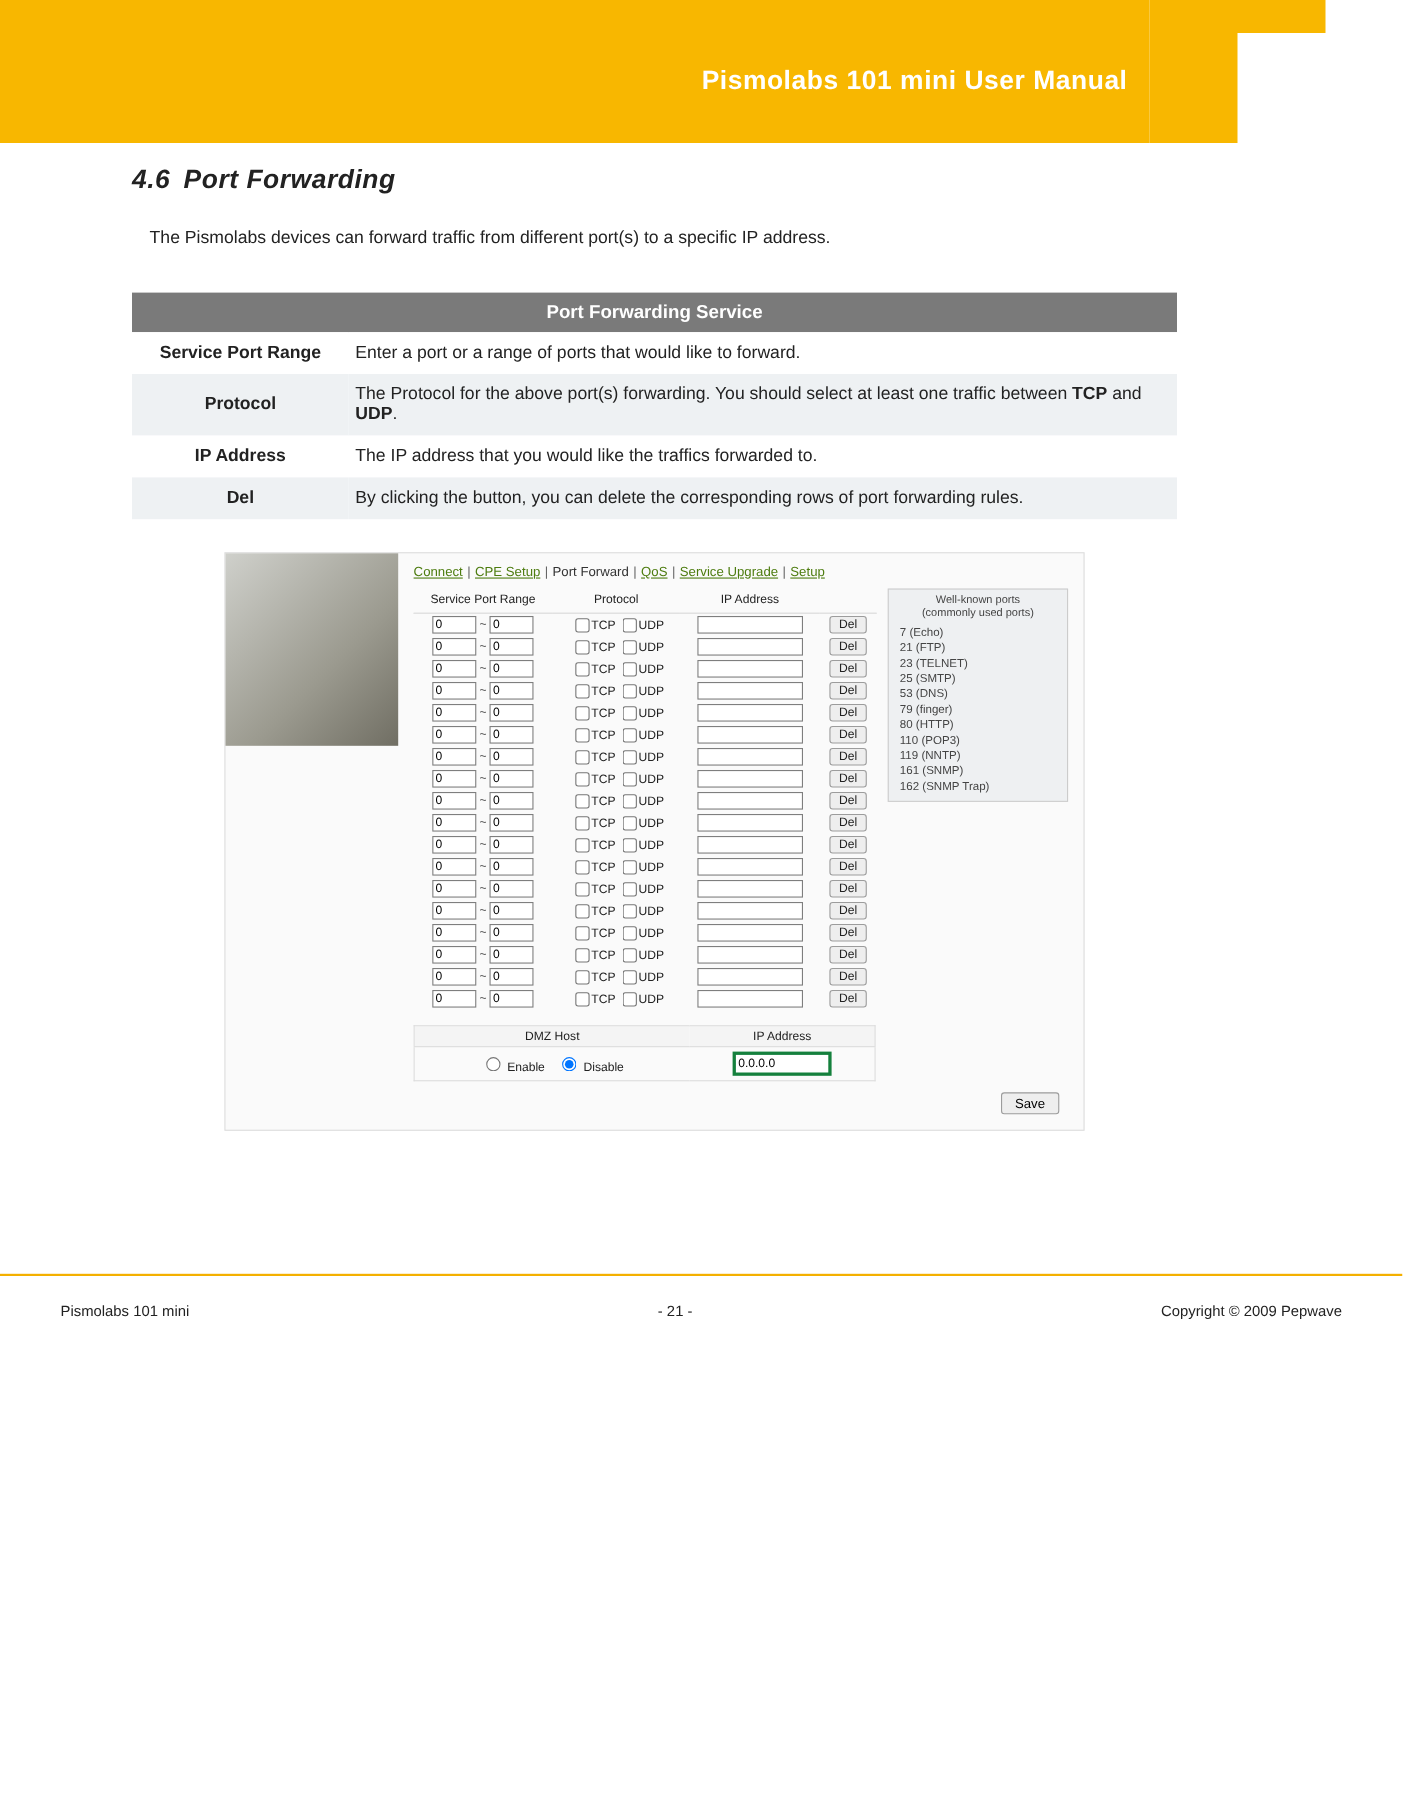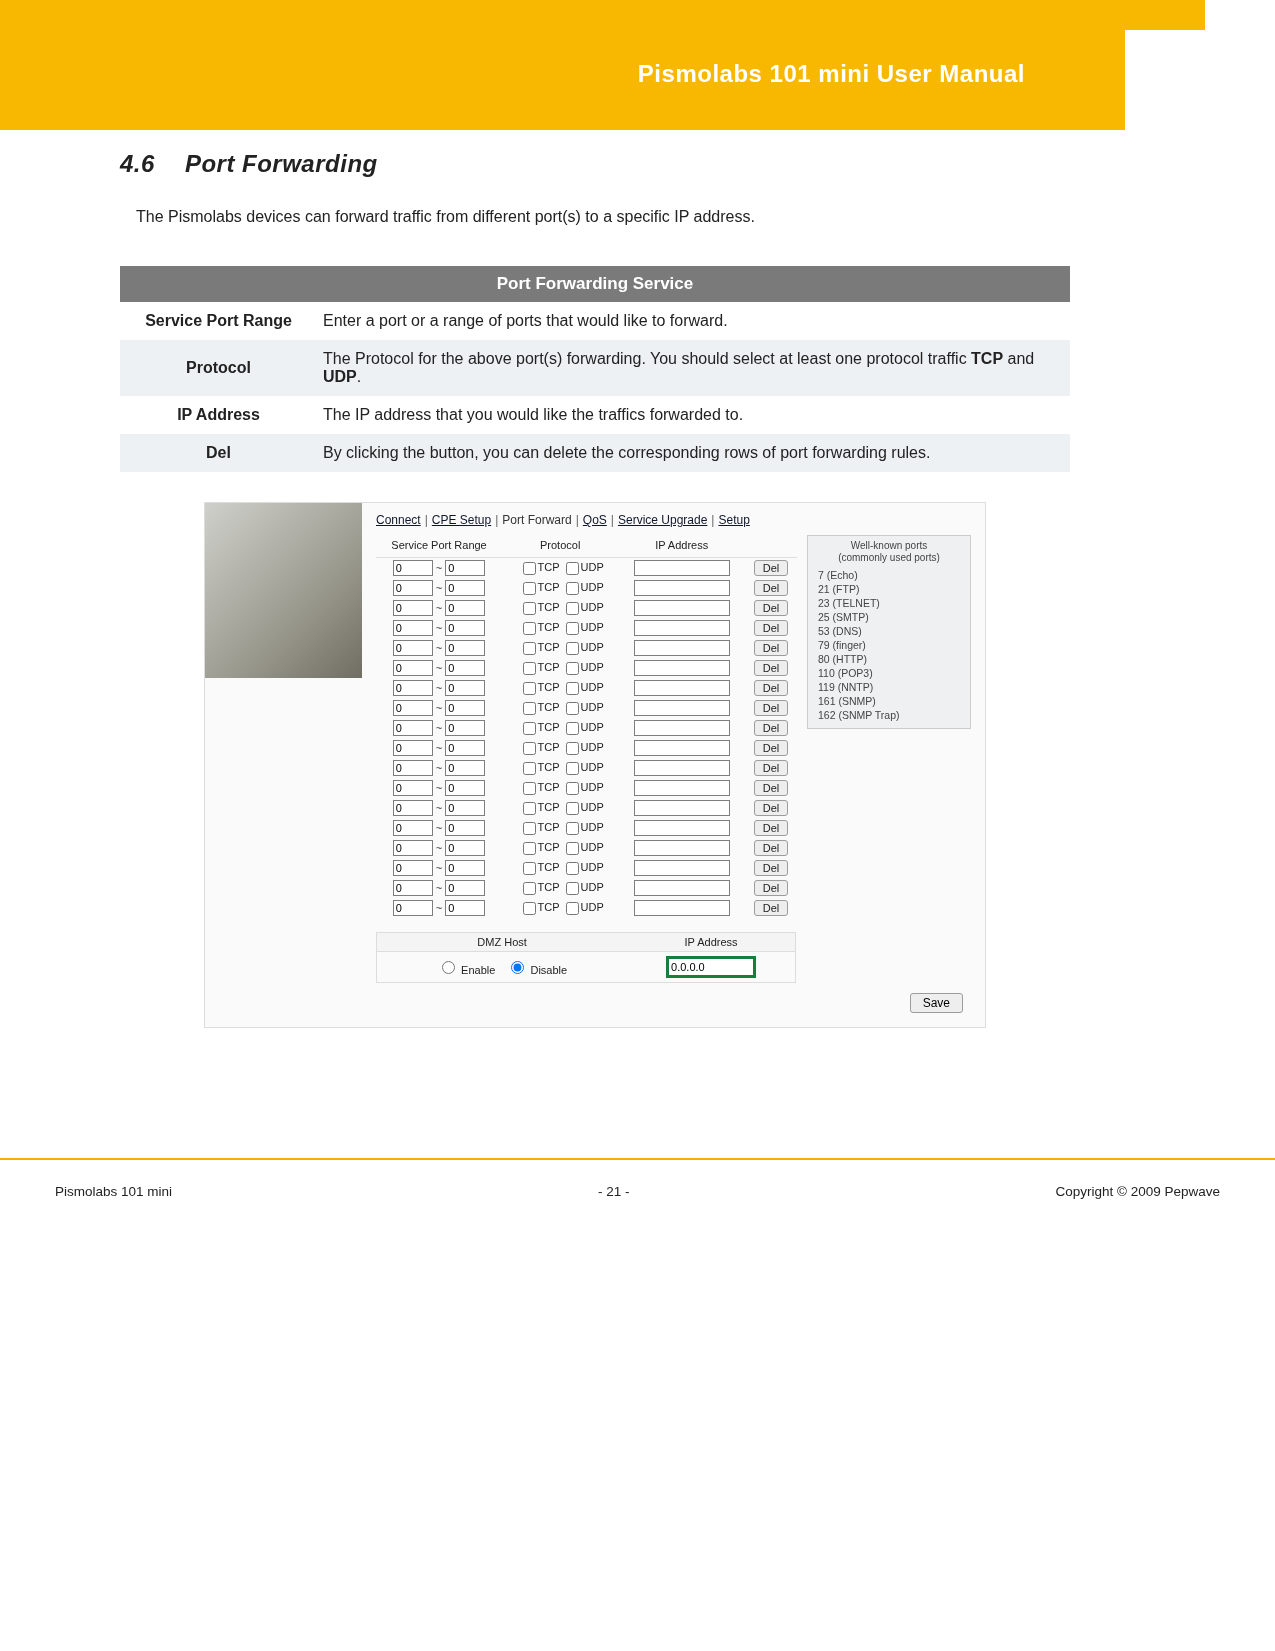--- a/index.html
+++ b/index.html
@@ -10,21 +10,21 @@
   .hdr-main   { position: absolute; left: 0;   top: 0; width: 1045px; height: 130px; background: #f8b700; }
   .hdr-right  { position: absolute; left: 1045px; top: 0; width: 160px; height: 30px;  background: #f8b700; }
   .hdr-right2 { position: absolute; left: 1045px; top: 30px; width: 80px; height: 100px; background: #f8b700; }
   .hdr-title  { position: absolute; right: 250px; top: 60px; font-weight: bold; font-size: 24px; color: #fff;
                 font-family: Verdana, Arial, sans-serif; letter-spacing: 0.5px; }
 
   .content { margin: 20px 205px 0 120px; }
 
   h2.section { font-family: Verdana, Arial, sans-serif; font-style: italic; font-weight: bold;
                font-size: 24px; margin: 12px 0 30px 0; letter-spacing: 0.5px; }
-  h2.section .num { margin-right: 30px; }
+  h2.section .num { margin-right: 12px; }
 
   p.intro { font-size: 16px; margin: 0 0 40px 16px; }
 
   
   table.settings { width: 100%; border-collapse: collapse; }
   table.settings th.hdr { background: #7a7a7a; color: #fff; text-align: center;
     font-size: 17px; font-weight: bold; padding: 8px 6px; }
   table.settings td.lbl { width: 185px; text-align: center; font-weight: bold; font-size: 16px;
     padding: 10px 6px; vertical-align: middle; }
   table.settings td.desc { font-size: 16px; padding: 10px 6px 10px 6px; }
@@ -32,21 +32,21 @@
   table.settings tr.even td { background: #fff; }
   table.settings b { font-weight: bold; }
 
   
   .ui-panel { width: 780px; margin: 30px auto 0 auto; border: 1px solid #ddd; background: #fafafa;
               font-family: Arial, Helvetica, sans-serif; font-size: 11px; display: flex; }
   .ui-photo { width: 157px; height: 175px; background: linear-gradient(135deg, #cfd0cb 0%, #9b9a8f 60%, #706e63 100%); }
   .ui-right { flex: 1 1 auto; padding: 10px 14px 14px 14px; }
 
   .tabs { font-size: 12px; margin-bottom: 8px; }
-  .tabs a { color: #0f172a; text-decoration: underline; }
+  .tabs a { color: #4d7c0f; text-decoration: underline; }
   .tabs span.sep { color: #666; padding: 0 4px; }
   .tabs span.cur { color: #333; }
 
   .pf-wrap { display: flex; gap: 10px; align-items: flex-start; }
   .pf-main { flex: 1 1 auto; }
 
   table.pf { width: 100%; border-collapse: collapse; }
   table.pf th { font-weight: normal; color: #222; text-align: center; padding: 4px 4px 6px 4px;
     font-size: 11px; border-bottom: 1px solid #e0e0e0; }
   table.pf td { padding: 2px 4px; text-align: center; vertical-align: middle; }
@@ -103,21 +103,21 @@
         <tr>
           <th class="hdr" colspan="2">Port Forwarding Service</th>
         </tr>
     <tr class="even">
       <td class="lbl">Service Port Range</td>
       <td class="desc">Enter a port or a range of ports that would like to forward.</td>
     </tr>
     <tr class="odd">
       <td class="lbl">Protocol</td>
       <td class="desc">
-        <span>The Protocol for the above port(s) forwarding. You should select at least one protocol traffic </span><b>TCP</b><span> and </span><b>UDP</b><span>.</span>
+        <span>The Protocol for the above port(s) forwarding. You should select at least one traffic between </span><b>TCP</b><span> and </span><b>UDP</b><span>.</span>
       </td>
     </tr>
     <tr class="even">
       <td class="lbl">IP Address</td>
       <td class="desc">The IP address that you would like the traffics forwarded to.</td>
     </tr>
     <tr class="odd">
       <td class="lbl">Del</td>
       <td class="desc">By clicking the button, you can delete the corresponding rows of port forwarding rules.</td>
     </tr>

